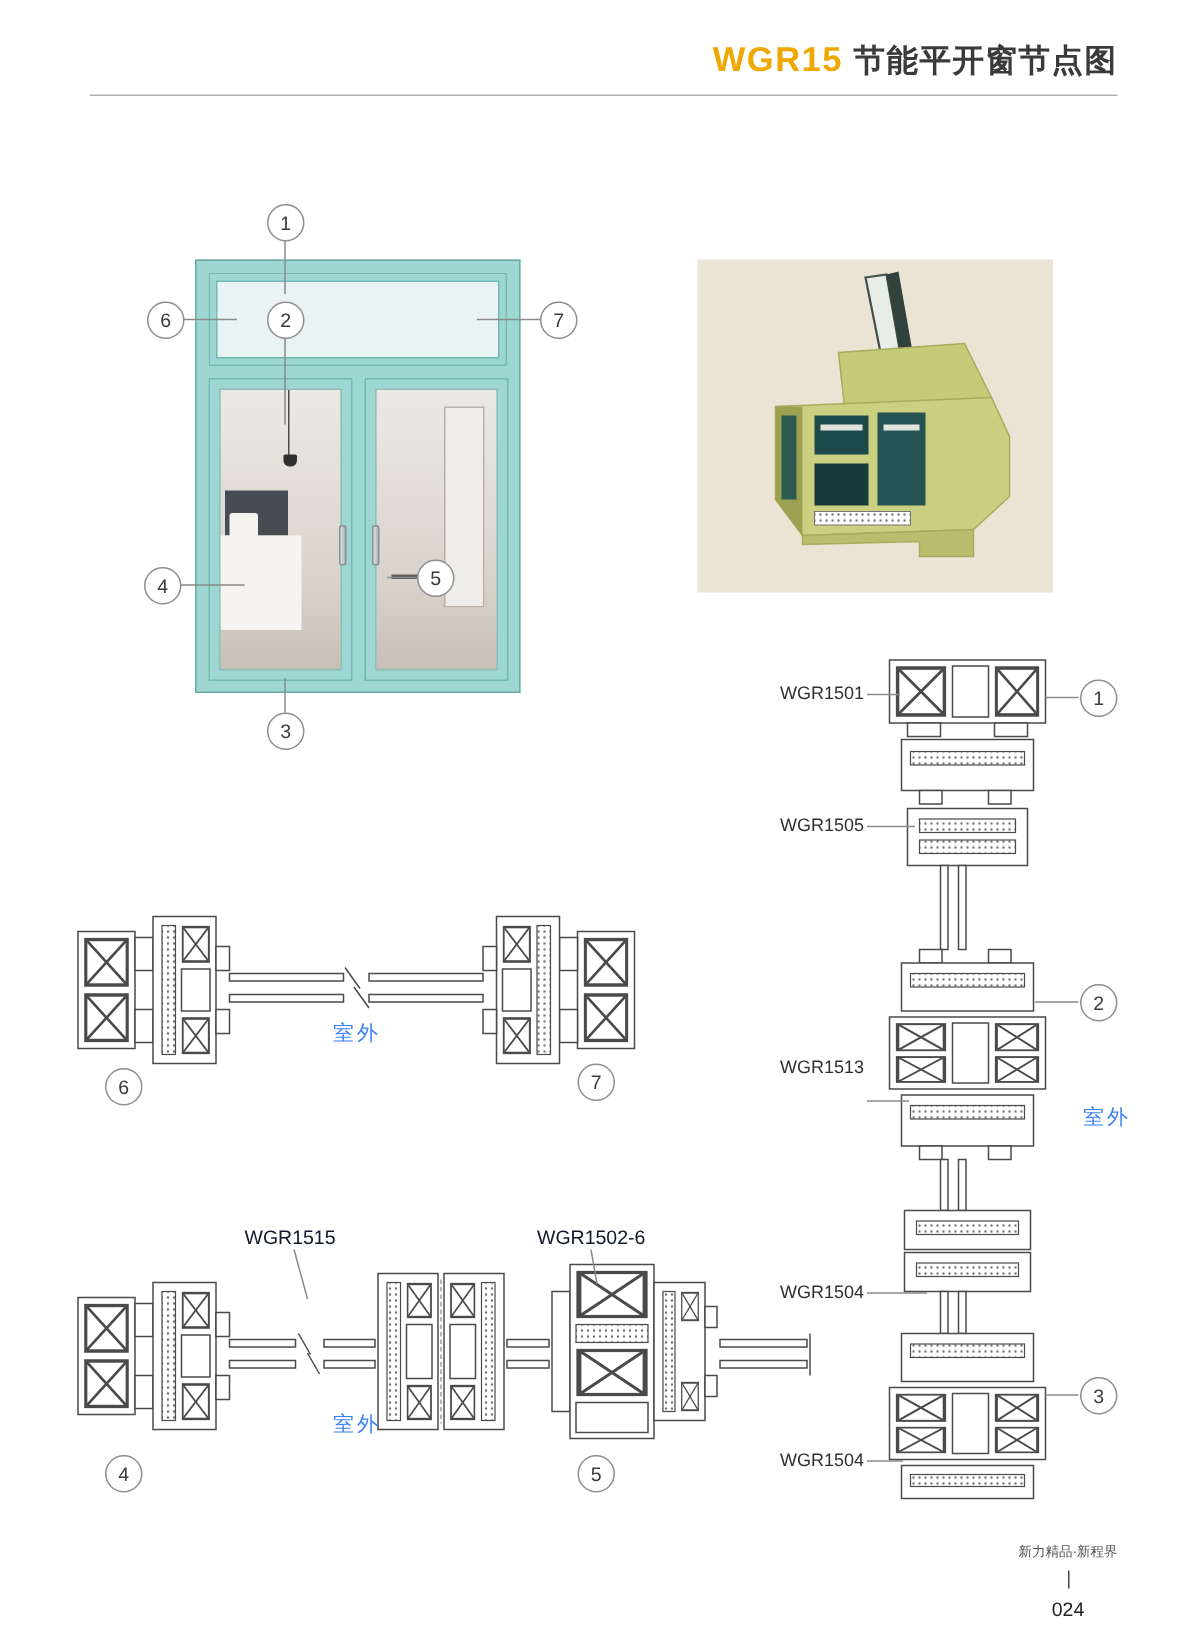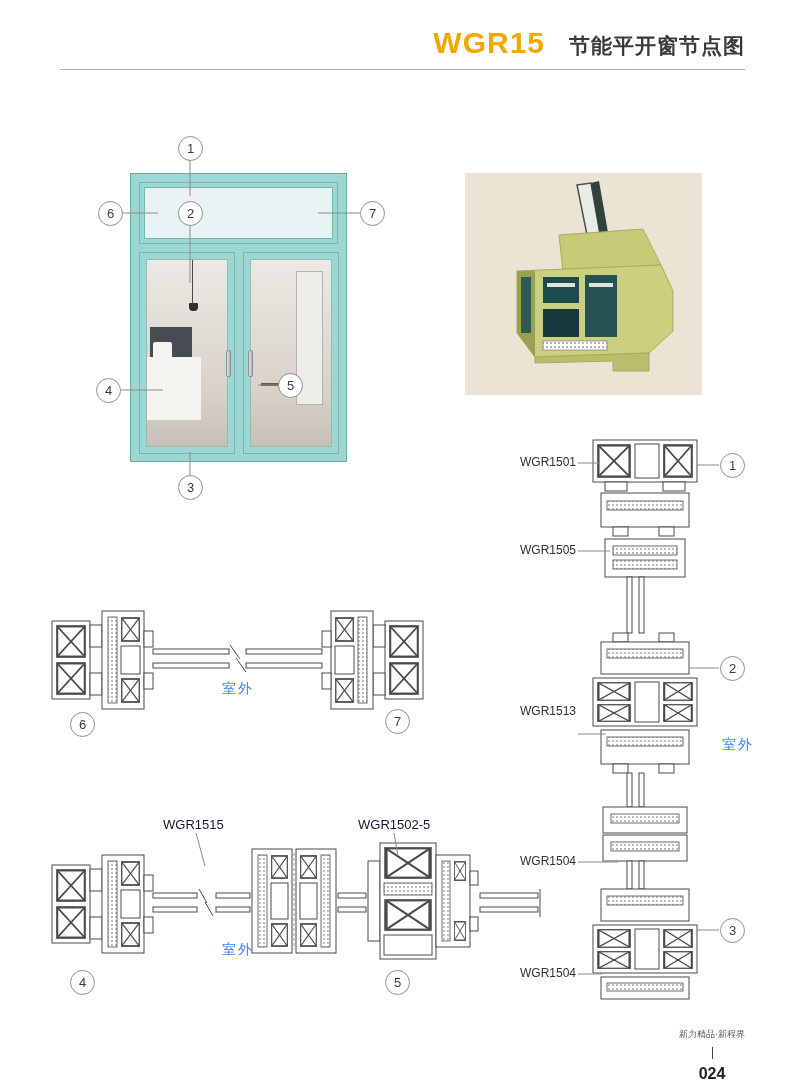--- a/index.html
+++ b/index.html
@@ -4,21 +4,21 @@
 <style>
   * { margin:0; padding:0; box-sizing:border-box; }
   html,body { background:#ffffff; }
   body { font-family:"Liberation Sans","DejaVu Sans",sans-serif; color:#333; }
   .page { position:relative; width:800px; height:1085px; margin:0 auto; background:#fff; overflow:hidden; }
   .abs { position:absolute; }
 
   
   .header { position:absolute; top:26px; left:60px; right:55px; text-align:right; }
   .title-line { font-size:21px; font-weight:700; color:#3a3a3a; letter-spacing:1px; }
-  .code { color:var(--accent); font-size:30px; margin-right:24px; }
+  .code { color:var(--accent); font-size:23px; margin-right:7px; }
   .title-en { margin-top:3px; font-size:11.5px; font-weight:700; color:#6a6a6a; letter-spacing:.3px; }
   .header-rule { margin-top:9px; border-top:1px solid #adadad; }
 
   
   .callout { position:absolute; width:25px; height:25px; border:1px solid #8f8f8f; border-radius:50%;
              background:#fff; text-align:center; line-height:23px; font-size:13px; color:#3c3c3c; z-index:5; }
   .lbl { position:absolute; font-size:13px; color:#0f172a; z-index:5; }
   .lbl-r { position:absolute; left:498px; width:78px; text-align:right; font-size:12px; color:#2f2f2f; z-index:5; }
   .outdoor { position:absolute; font-size:14px; color:#3b82f6; letter-spacing:2px; z-index:5; }
 
@@ -42,21 +42,21 @@
             border:1px solid #879094; border-radius:2px; top:176px; z-index:3; }
   .handle.l { left:95px; } .handle.r { left:117px; }
 
   
   .render-box { position:absolute; left:465px; top:173px; width:237px; height:222px; background:var(--beige); }
 
   
   .footer { position:absolute; right:55px; top:1028px; display:flex; align-items:center; gap:6px;flex-direction:column; }
   .slogan { font-size:9px; color:#555; }
   .fdiv { width:1px; height:12px; background:#444; }
-  .fpage { font-size:16px; font-weight:700; color:#222; }
+  .fpage { font-size:13px; font-weight:400; color:#222; }
 
   .overlay { position:absolute; left:0; top:0; pointer-events:none; z-index:4; }
 </style>
 </head>
 <body>
 
 <div class="page">
 
   <svg width="0" height="0" style="position:absolute">
     <defs>
@@ -161,21 +161,21 @@
       <rect x="196" y="60" width="76" height="5" fill="#fff" stroke="#4a4a4a"></rect>
       <line x1="180" y1="42" x2="190" y2="56" stroke="#4a4a4a"></line>
       <line x1="186" y1="55" x2="196" y2="69" stroke="#4a4a4a"></line>
     </g>
   </svg>
   <div class="outdoor" style="left:222px; top:680px">室外</div>
   <div class="callout" style="left:70px;  top:712px">6</div>
   <div class="callout" style="left:385px; top:709px">7</div>
 
   <div class="lbl" style="left:163px; top:817px">WGR1515</div>
-  <div class="lbl" style="left:358px; top:817px">WGR1502-5</div>
+  <div class="lbl" style="left:358px; top:817px">WGR1502-6</div>
   <svg class="abs" style="left:50px; top:833px" width="495" height="135" viewBox="0 0 495 135">
     <g transform="translate(0,14)">
         <use href="#clusterH"></use>
       </g>
     <g>
       <rect x="103" y="60" width="44" height="5" fill="#fff" stroke="#4a4a4a"></rect>
       <rect x="103" y="74" width="44" height="5" fill="#fff" stroke="#4a4a4a"></rect>
       <line x1="149" y1="56" x2="157" y2="70" stroke="#4a4a4a"></line>
       <line x1="155" y1="69" x2="163" y2="83" stroke="#4a4a4a"></line>
       <rect x="166" y="60" width="34" height="5" fill="#fff" stroke="#4a4a4a"></rect>

